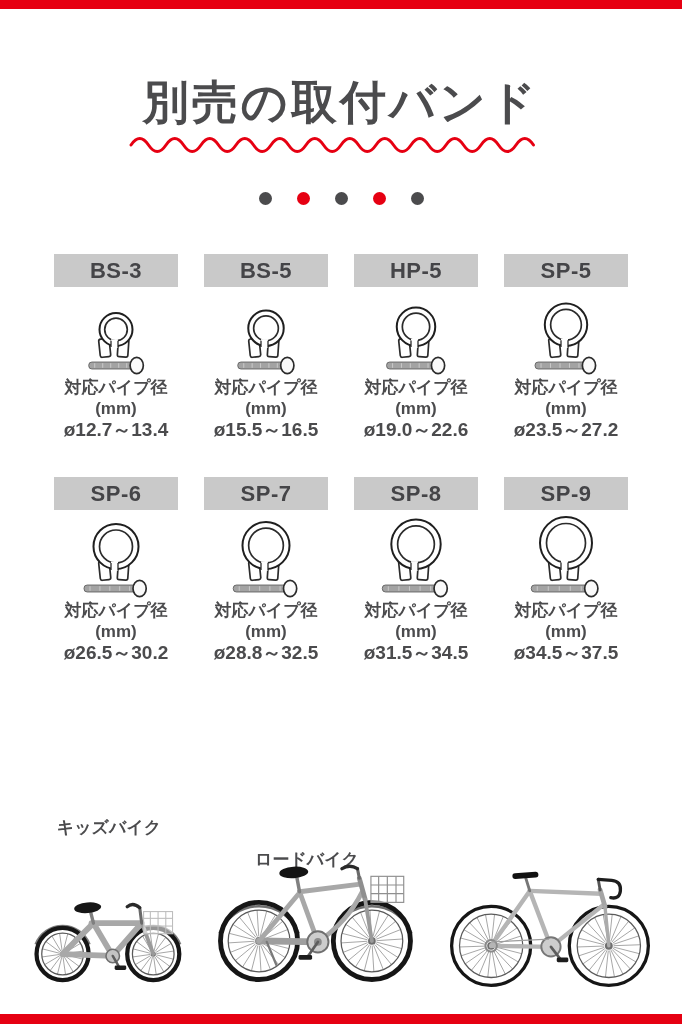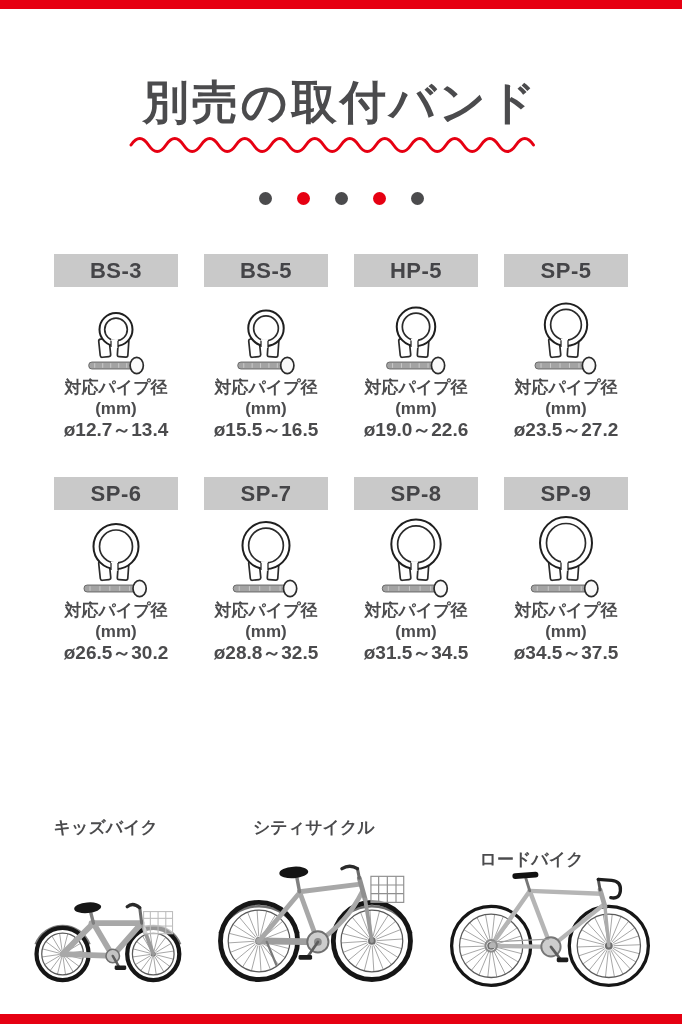--- a/index.html
+++ b/index.html
@@ -260,21 +260,20 @@
         <div class="spec-unit">(mm)</div>
         <div class="spec-range">ø34.5～37.5</div>
       </div>
     </div>
 
   </div>
 
 
   <div class="bike-labels">
     <span class="bike-label w1">キッズバイク</span>
-    <span class="bike-label w2">シティサイクル</span>
     <span class="bike-label w3">ロードバイク</span>
   </div>
 
   <div class="bike-row">
 
     <svg width="170" height="125" viewBox="0 0 170 125">
       <path d="M12,80 A30,30 0 0 1 68,80" fill="none" stroke="#7d7d7d" stroke-width="2.5"></path>
       <path d="M106,80 A30,30 0 0 1 162,80" fill="none" stroke="#7d7d7d" stroke-width="2.5"></path>
       <g>
           <line x1="43.13927624634249" y1="90.80158882798466" x2="60.92850830894993" y2="95.3439255198977" stroke="#9a9a9a" stroke-width="0.9"></line>

